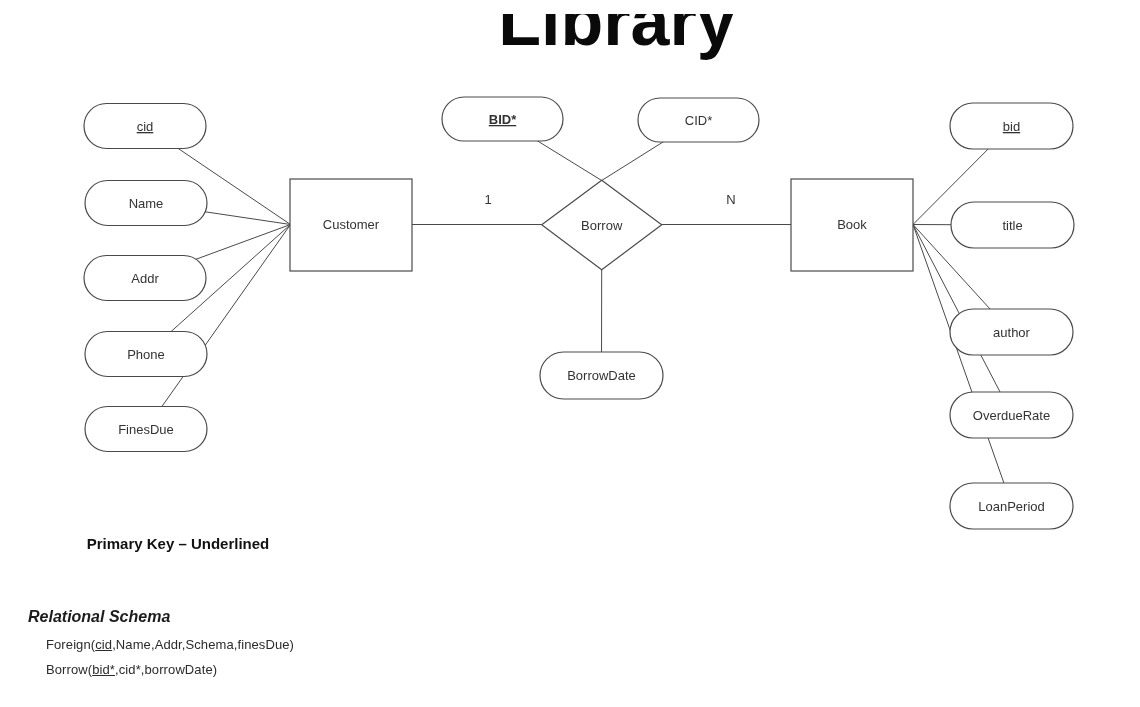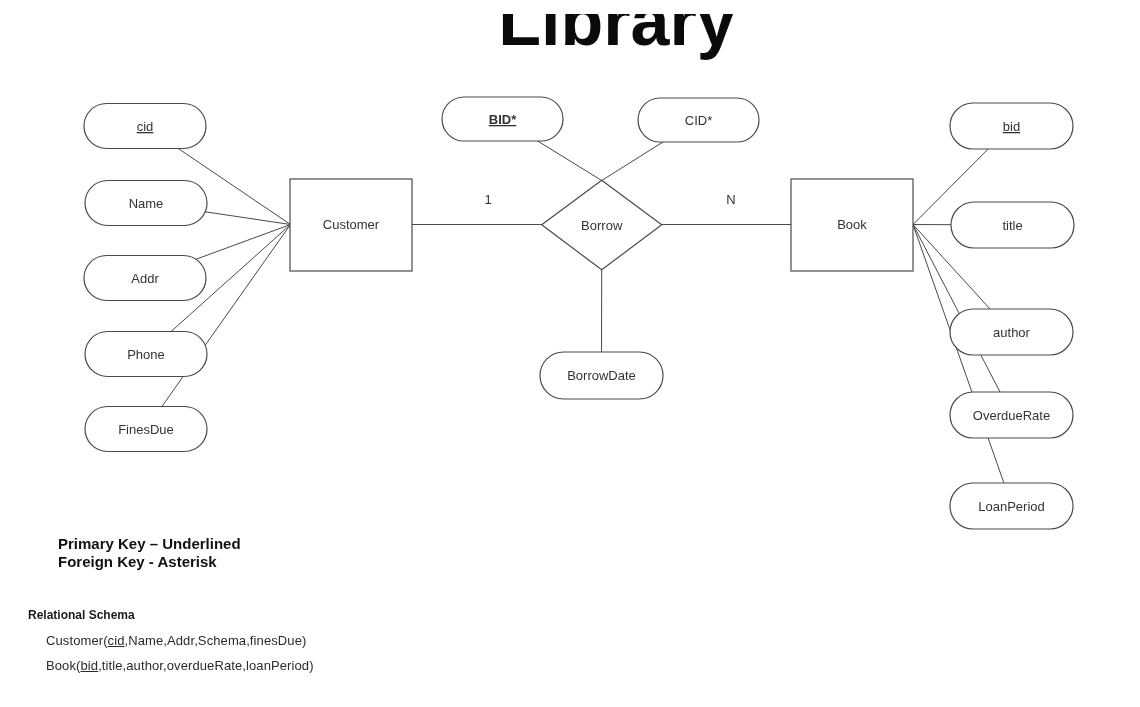--- a/index.html
+++ b/index.html
@@ -19,36 +19,38 @@
     fill: #333333;
   }
   .shape { fill: #ffffff; stroke: #4a4a4a; stroke-width: 1.2; }
   .conn  { stroke: #4a4a4a; stroke-width: 1; }
   .pk    { text-decoration: underline; }
   .title-text { font-size: 70px; font-weight: bold; fill: #0a0a0a; }
 
   .legend {
     position: absolute;
     left: 58px; top: 535px; width: 240px;
+    text-align: center;
     font-weight: bold;
     font-size: 15px;
     line-height: 17.5px;
     color: #111111;
   }
   .schema {
     position: absolute;
     left: 28px; top: 608px;
     font-size: 13px;
     color: #2b2b2b;
   }
   .schema-heading {
     font-weight: bold;
-    font-size: 12px;
+    font-size: 16px;
     margin-bottom: 11px;
     color: #1c1c1c;
+    font-style: italic;
   }
   .schema-line {
     margin: 0 0 10px 18px;
     letter-spacing: 0.1px;
   }
   .schema-line .u { text-decoration: underline; }
 </style>
 </head>
 <body>
 
@@ -128,20 +130,19 @@
   <polygon class="shape" points="541.7,210.8 601.7,166.3 661.7,210.8 601.7,255.8"></polygon>
   <text x="601.7" y="215.5" text-anchor="middle">Borrow</text>
 
   <text x="488" y="190" text-anchor="middle">1</text>
   <text x="731" y="190" text-anchor="middle">N</text>
 </svg>
 </div>
 
 <div class="legend">
   <div>Primary Key – Underlined</div>
-  <div>Foreign Key - Asterisk</div>
 </div>
 
 <div class="schema">
   <div class="schema-heading">Relational Schema</div>
-  <div class="schema-line"><span>Customer(</span><span class="u">cid</span><span>,Name,Addr,Schema,finesDue)</span></div>
-  <div class="schema-line"><span>Book(</span><span class="u">bid</span><span>,title,author,overdueRate,loanPeriod)</span></div>
+  <div class="schema-line"><span>Foreign(</span><span class="u">cid</span><span>,Name,Addr,Schema,finesDue)</span></div>
+  <div class="schema-line"><span>Borrow(</span><span class="u">bid*</span><span>,cid*,borrowDate)</span></div>
 </div>
 
 </body></html>

